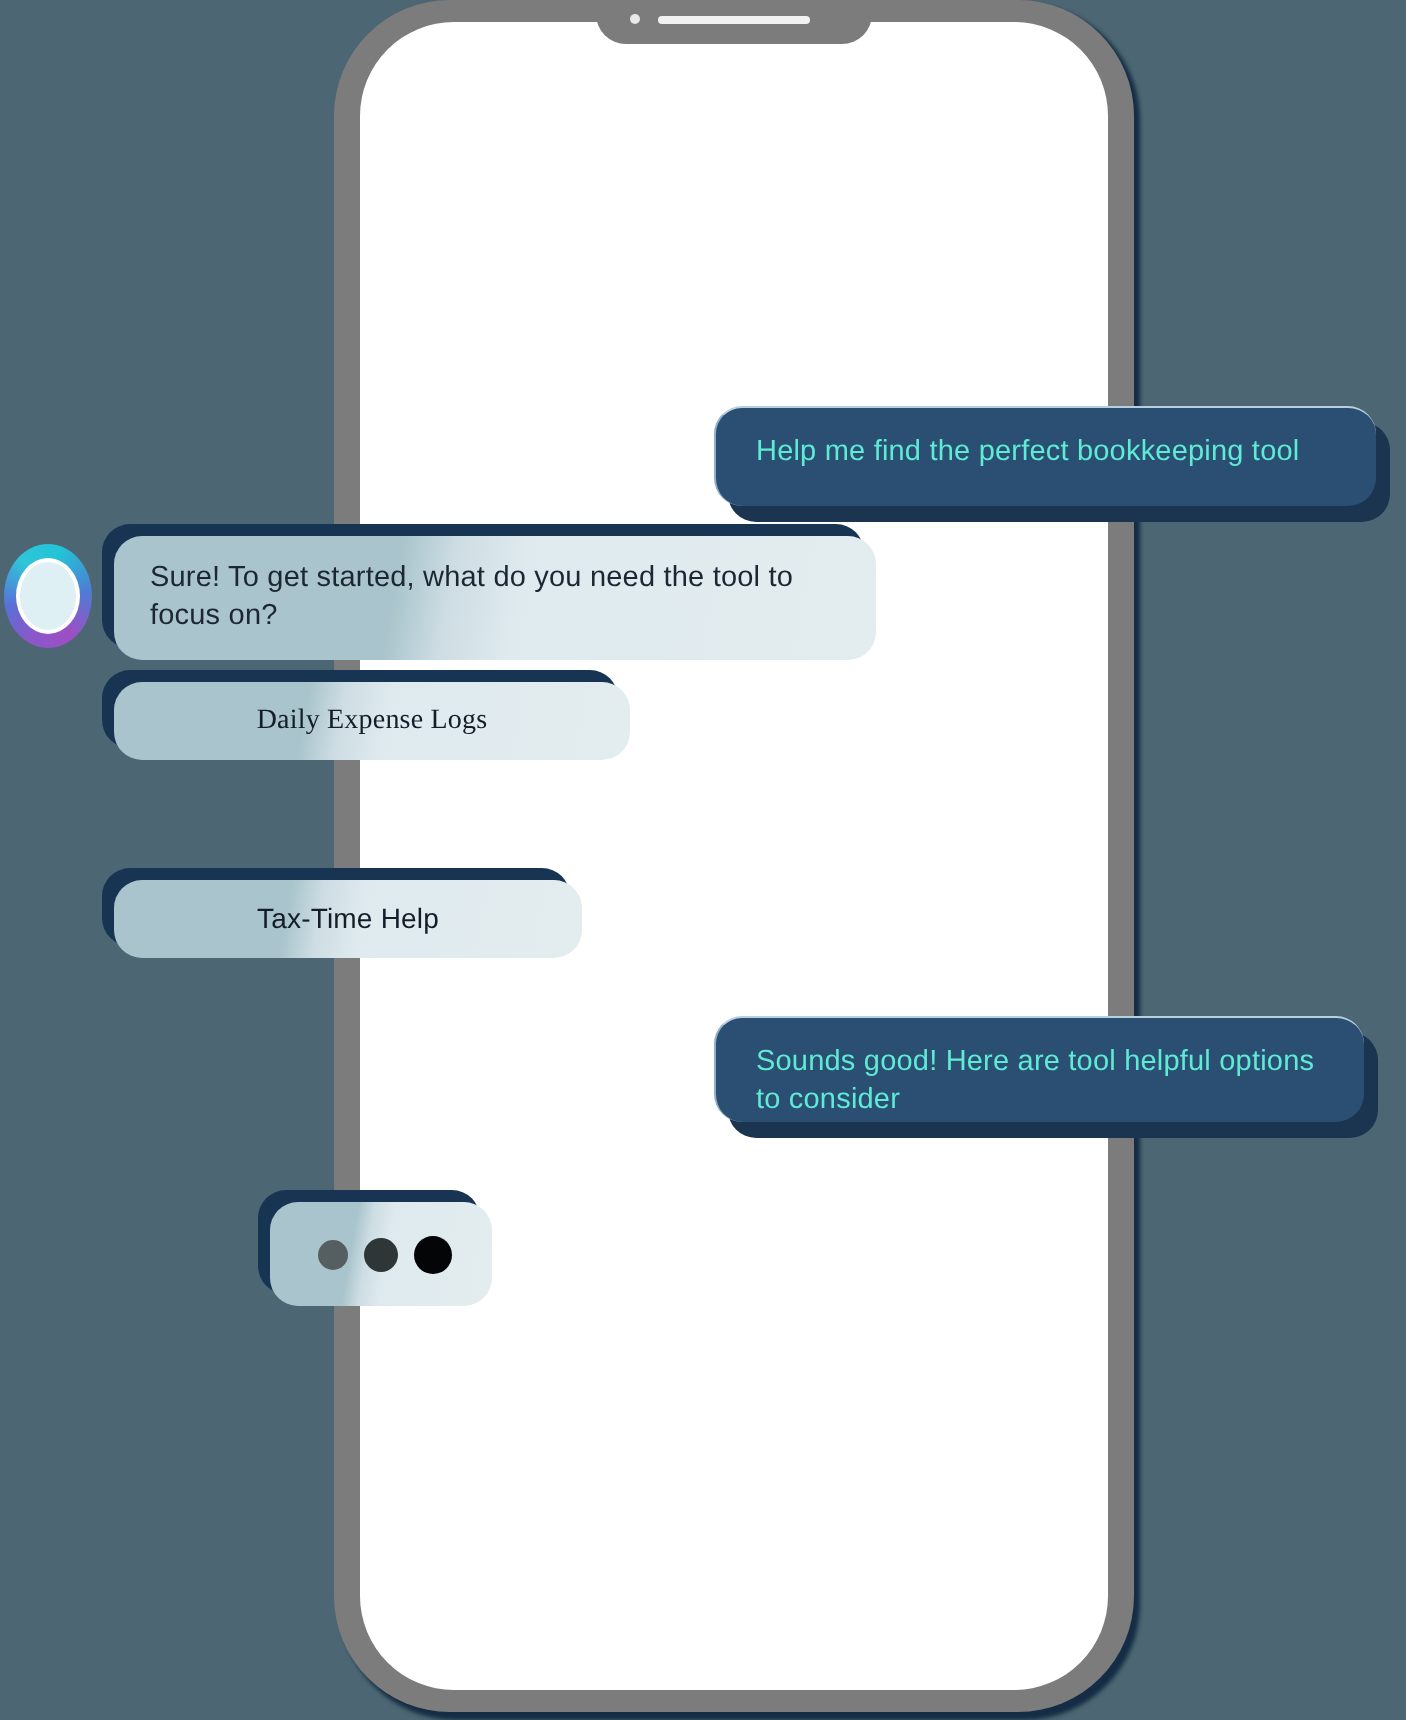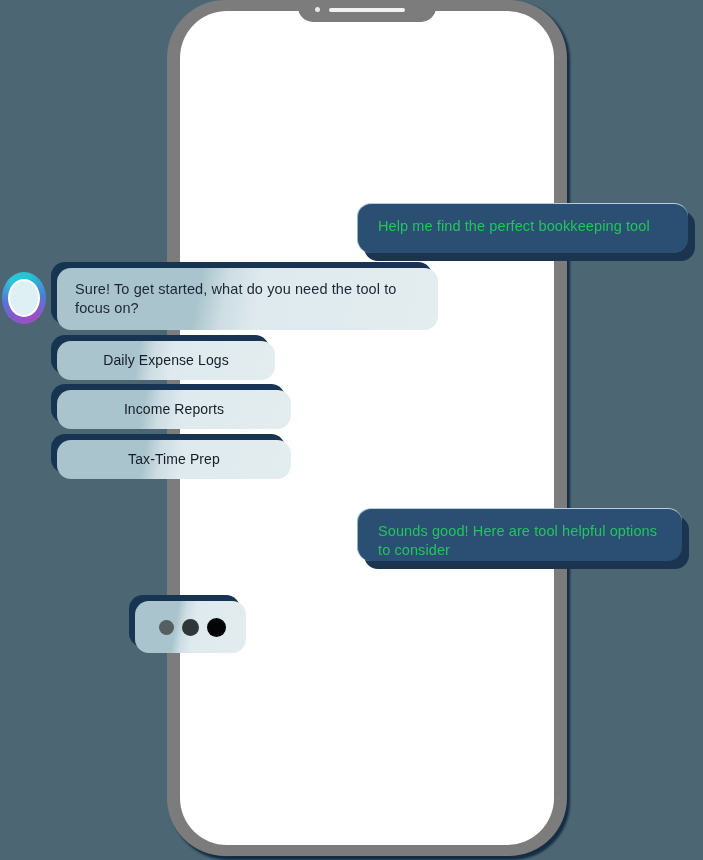--- a/index.html
+++ b/index.html
@@ -101,21 +101,21 @@
     border-radius: 14px;
     background: #1b3550;
   }
   .bubble-dark {
     position: relative;
     box-sizing: border-box;
     border-radius: 14px;
     background: #2a4f72;
     border-top: 1px solid #b9cfe0;
     border-left: 1px solid #8fb0c8;
-    color: #22c55e;
+    color: #5eead4;
     font-size: 14.5px;
     line-height: 19px;
     letter-spacing: 0.1px;
     padding: 13px 18px 13px 20px;
     width: 100%;
     height: 100%;
   }
 
   
   .bubble-light-wrap { position: absolute; }
@@ -220,33 +220,29 @@
     <div class="bubble-dark-wrap" style="left:357px; top:203px; width:331px; height:50px;">
       <div class="bubble-dark-shadow"></div>
       <div class="bubble-dark">Help me find the perfect bookkeeping tool</div>
     </div>
 
     <div class="bubble-light-wrap" style="left:57px; top:268px; width:381px; height:62px;">
       <div class="bubble-light-shadow"></div>
       <div class="bubble-light msg">Sure! To get started, what do you need the tool to focus on?</div>
     </div>
 
-    <div class="bubble-light-wrap" style="left:57px; top:341px; width:218px; height:39px;">
+    <div class="bubble-light-wrap" style="left:57px; top:341px; width:258px; height:39px;font-family:Liberation Serif, serif;">
       <div class="bubble-light-shadow"></div>
       <div class="bubble-light chip">Daily Expense Logs</div>
     </div>
 
-    <div class="bubble-light-wrap" style="left:57px; top:390px; width:234px; height:39px;">
-      <div class="bubble-light-shadow"></div>
-      <div class="bubble-light chip">Income Reports</div>
-    </div>
 
     <div class="bubble-light-wrap" style="left:57px; top:440px; width:234px; height:39px;">
       <div class="bubble-light-shadow"></div>
-      <div class="bubble-light chip">Tax-Time Prep</div>
+      <div class="bubble-light chip">Tax-Time Help</div>
     </div>
 
     <div class="bubble-dark-wrap" style="left:357px; top:508px; width:325px; height:53px;">
       <div class="bubble-dark-shadow"></div>
       <div class="bubble-dark">Sounds good! Here are tool helpful options to consider</div>
     </div>
 
     <div class="bubble-light-wrap" style="left:135px; top:601px; width:111px; height:52px;">
       <div class="bubble-light-shadow"></div>
       <div class="bubble-light typing">

